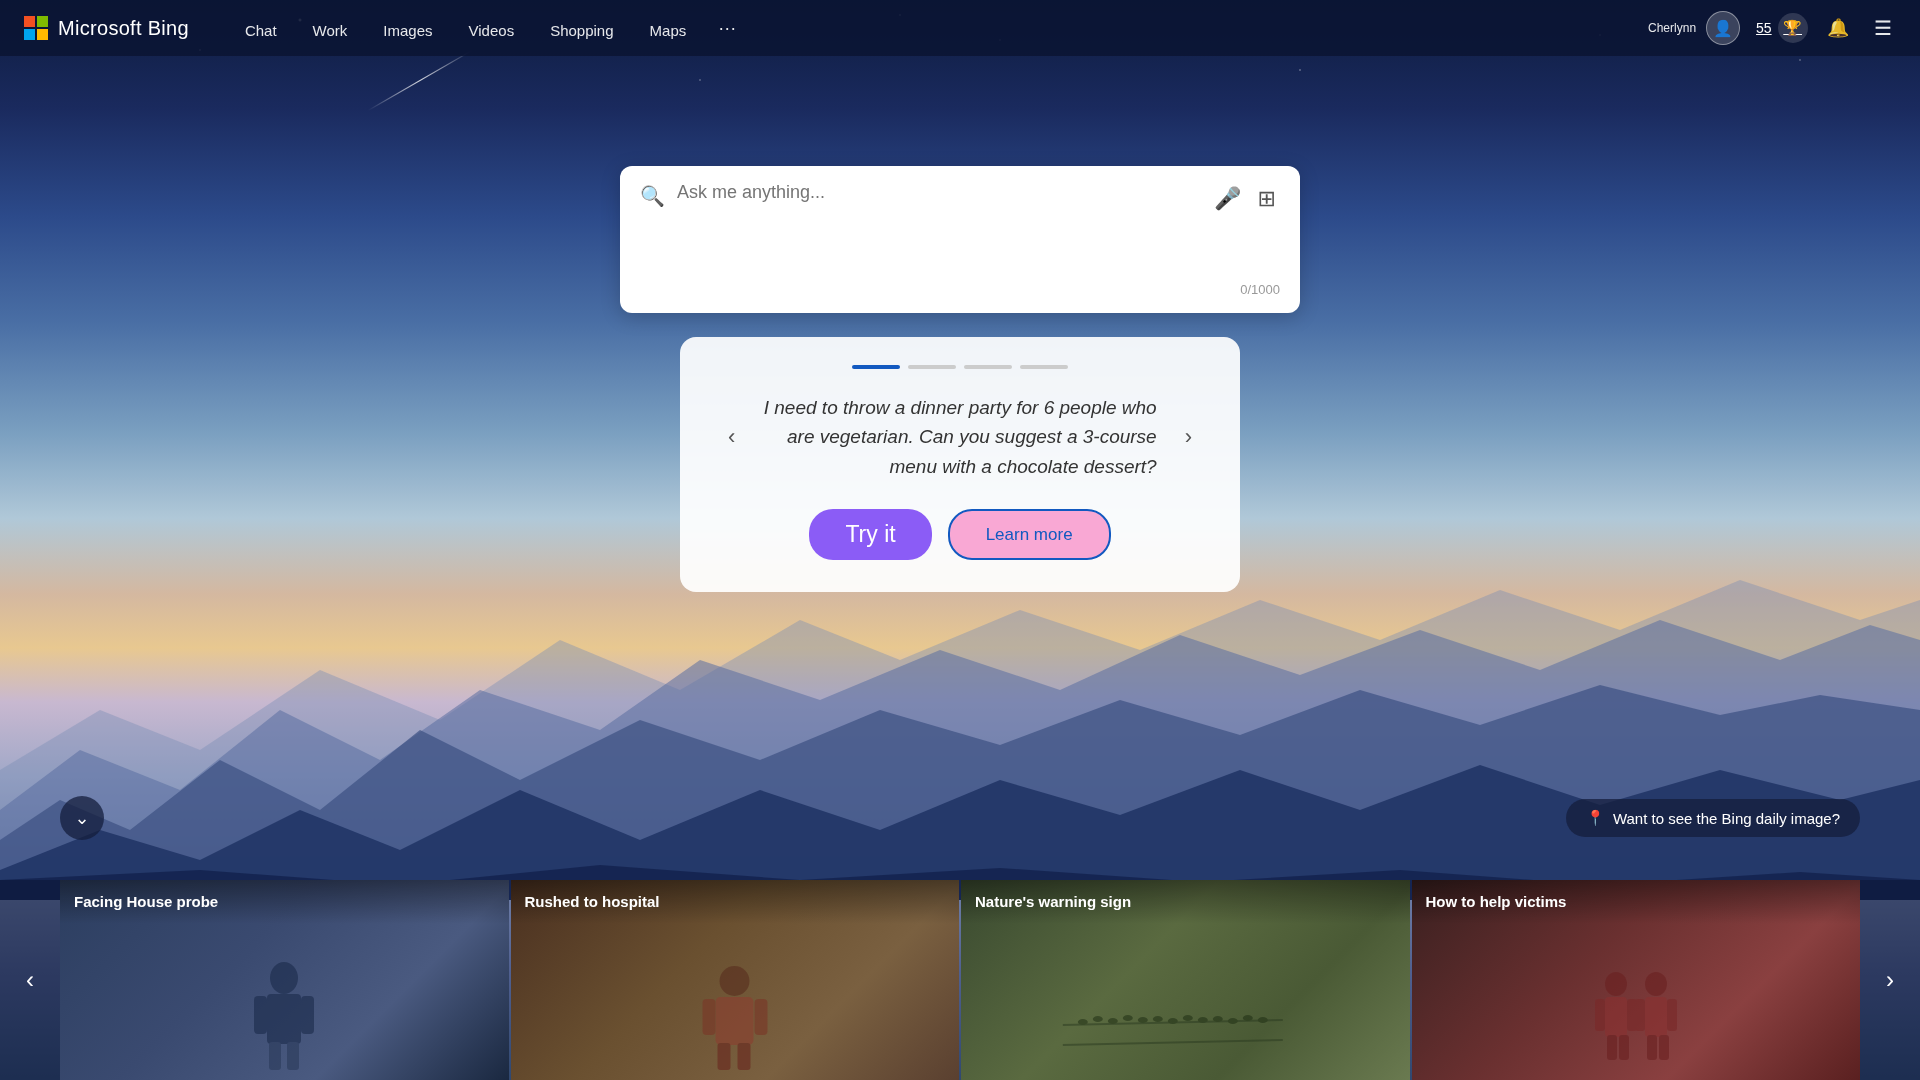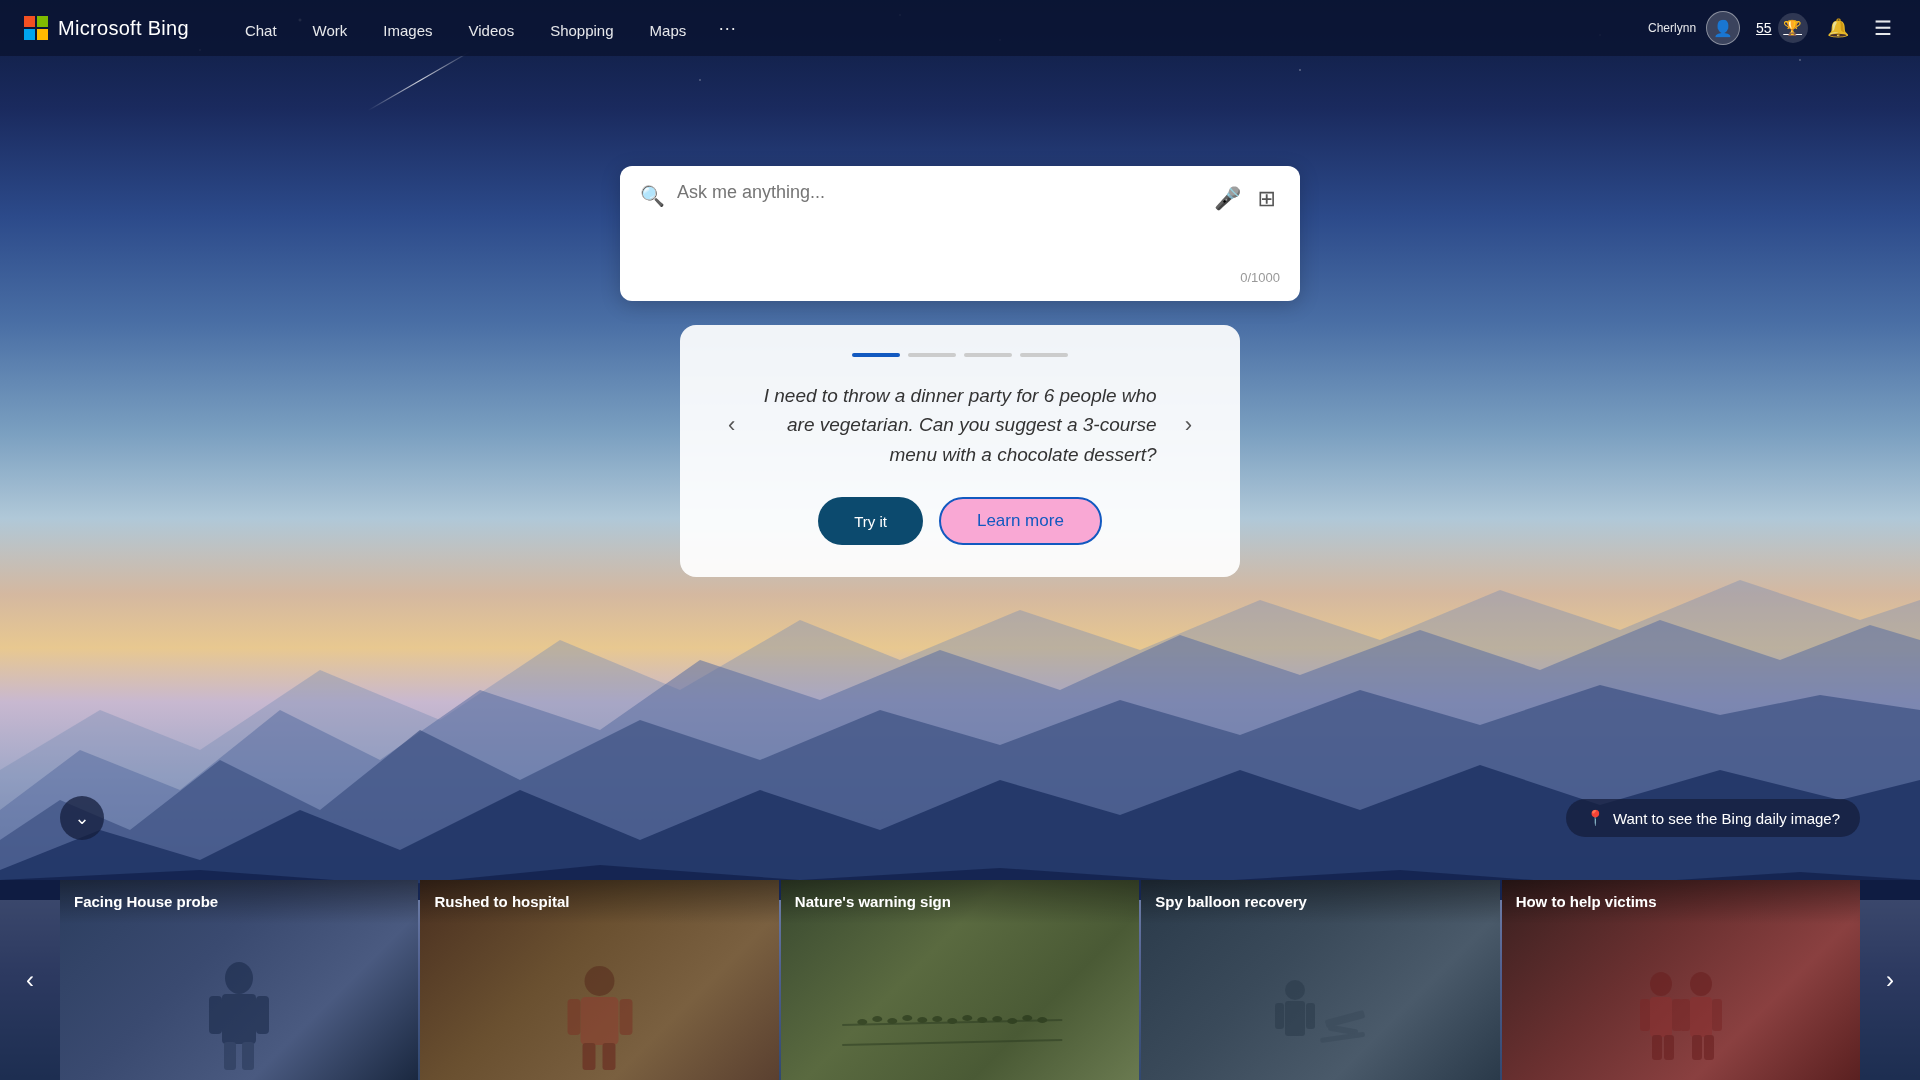--- a/index.html
+++ b/index.html
@@ -244,21 +244,21 @@
       font-size: 22px;
       color: #555;
       padding: 4px;
       border-radius: 4px;
     }
 
     .char-count {
       text-align: right;
       color: #999;
       font-size: 13px;
-      margin-top: 8px;
+      margin-top: 20px;
     }
 
     
     .suggestion-card {
       width: 560px;
       background: rgba(255,255,255,0.92);
       border-radius: 16px;
       margin-top: 24px;
       padding: 28px 40px 32px;
       display: flex;
@@ -312,26 +312,26 @@
       line-height: 1.55;
       flex: 1;
     }
 
     .suggestion-buttons {
       display: flex;
       gap: 16px;
     }
 
     .btn-try {
-      background: #0c4a6e;
+      background: #8b5cf6;
       color: white;
       border: none;
       border-radius: 24px;
       padding: 12px 36px;
-      font-size: 15px;
+      font-size: 23px;
       cursor: pointer;
       font-weight: 500;
     }
 
     .btn-learn {
       background: #f9a8d4;
       color: #1259c0;
       border: 2px solid #1259c0;
       border-radius: 24px;
       padding: 12px 36px;
@@ -641,37 +641,20 @@
           <ellipse cx="170" cy="31" rx="5" ry="3"></ellipse>
           <ellipse cx="185" cy="28" rx="5" ry="3"></ellipse>
           <ellipse cx="200" cy="30" rx="5" ry="3"></ellipse>
         </g>
       </svg>
       <div class="news-card-title">
         <span>Nature's warning sign</span>
       </div>
     </div>
 
-    <div class="news-card">
-      <div class="news-card-bg card-4-bg"></div>
-      <svg style="position:absolute;bottom:15px;left:50%;transform:translateX(-50%);width:100px;height:90px;opacity:0.55;" viewBox="0 0 100 90">
-
-        <ellipse cx="25" cy="15" rx="10" ry="10" fill="#2a3a4a"></ellipse>
-        <rect x="15" y="26" width="20" height="35" rx="3" fill="#2a3a4a"></rect>
-        <rect x="5" y="28" width="9" height="26" rx="3" fill="#2a3a4a"></rect>
-        <rect x="36" y="28" width="9" height="26" rx="3" fill="#2a3a4a"></rect>
-
-        <rect x="55" y="40" width="40" height="8" rx="2" fill="#3a4a5a" transform="rotate(-15,75,44)"></rect>
-        <rect x="58" y="52" width="30" height="6" rx="2" fill="#3a4a5a" transform="rotate(10,73,55)"></rect>
-        <rect x="50" y="60" width="45" height="5" rx="2" fill="#3a4a5a" transform="rotate(-8,72,62)"></rect>
-      </svg>
-      <div class="news-card-title">
-        <span>Spy balloon recovery</span>
-      </div>
-    </div>
 
     <div class="news-card">
       <div class="news-card-bg card-5-bg"></div>
       <svg style="position:absolute;bottom:10px;left:50%;transform:translateX(-50%);width:90px;height:100px;opacity:0.6;" viewBox="0 0 90 100">
 
         <ellipse cx="25" cy="14" rx="11" ry="12" fill="#6a2020"></ellipse>
         <rect x="14" y="27" width="22" height="40" rx="4" fill="#8a3030"></rect>
         <rect x="4" y="29" width="10" height="32" rx="3" fill="#7a2828"></rect>
         <rect x="36" y="29" width="10" height="32" rx="3" fill="#7a2828"></rect>
         <rect x="16" y="65" width="10" height="25" rx="3" fill="#6a2020"></rect>

